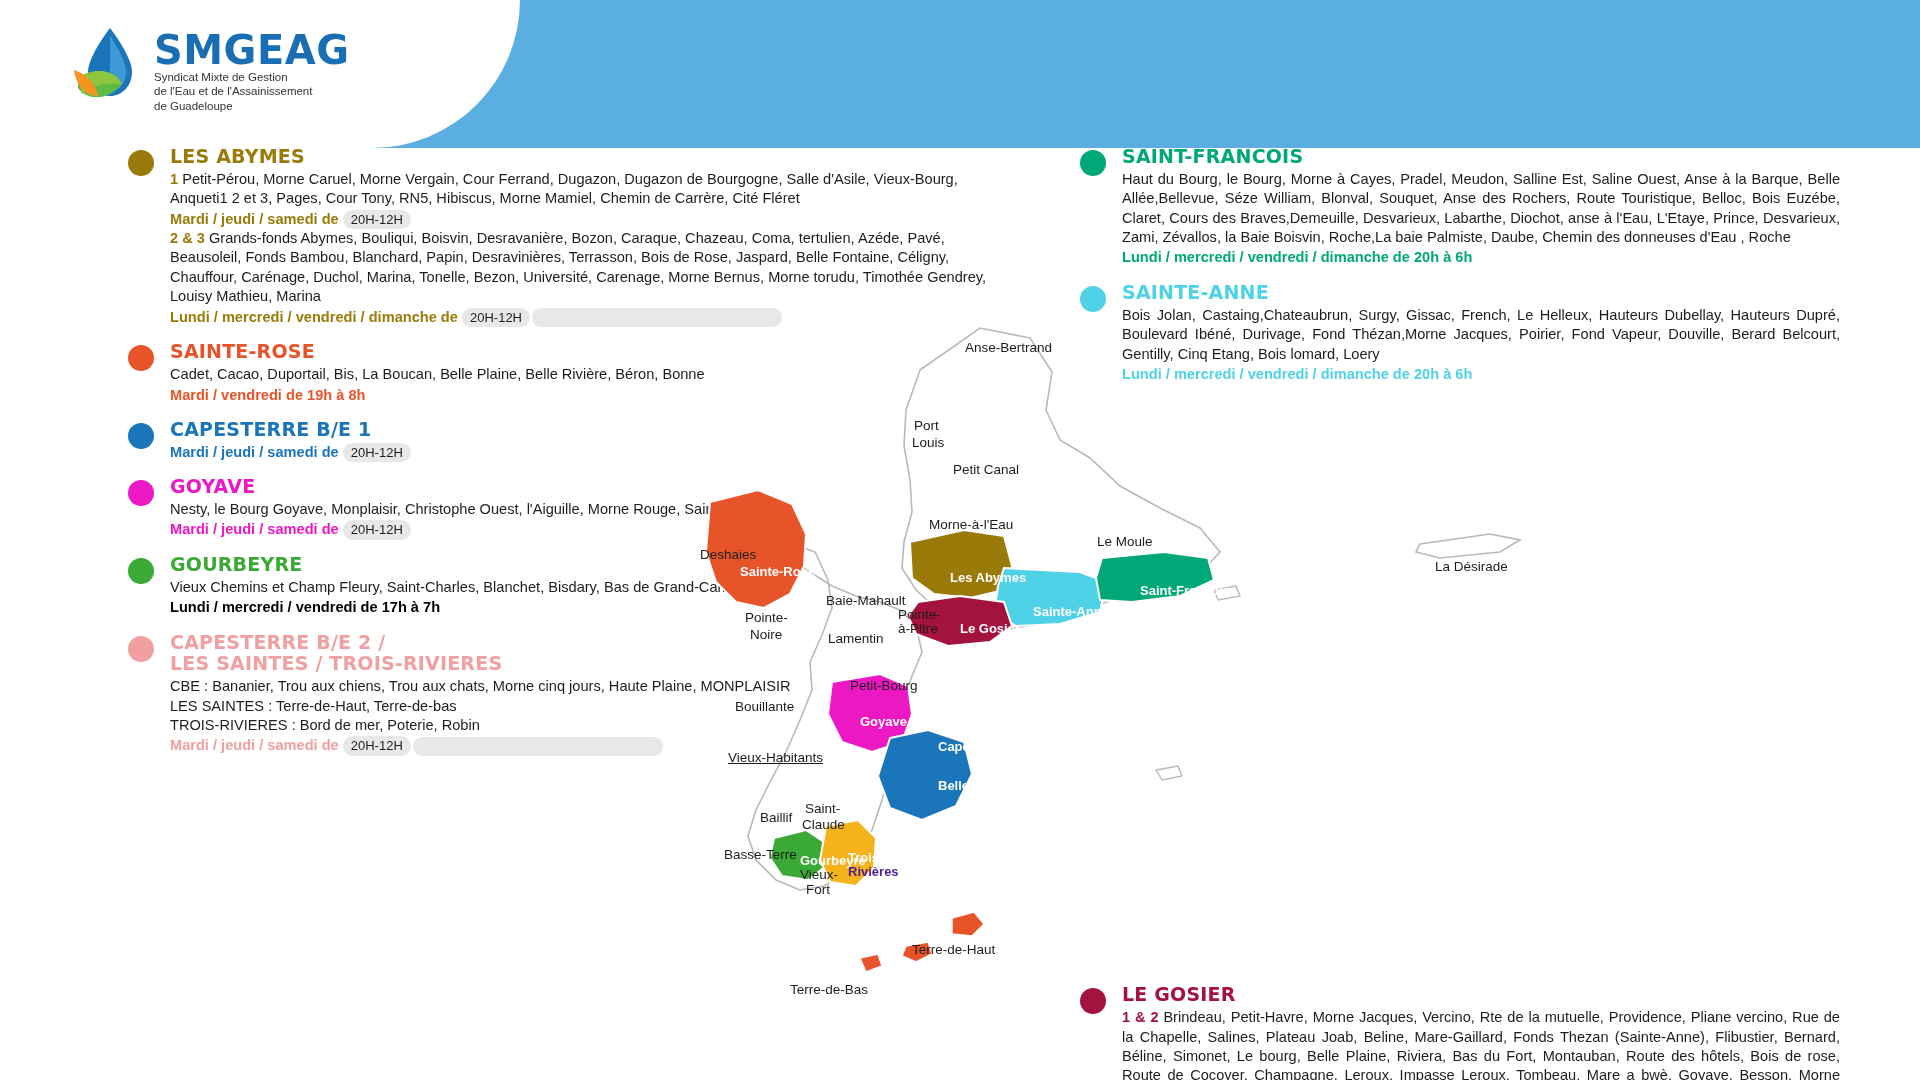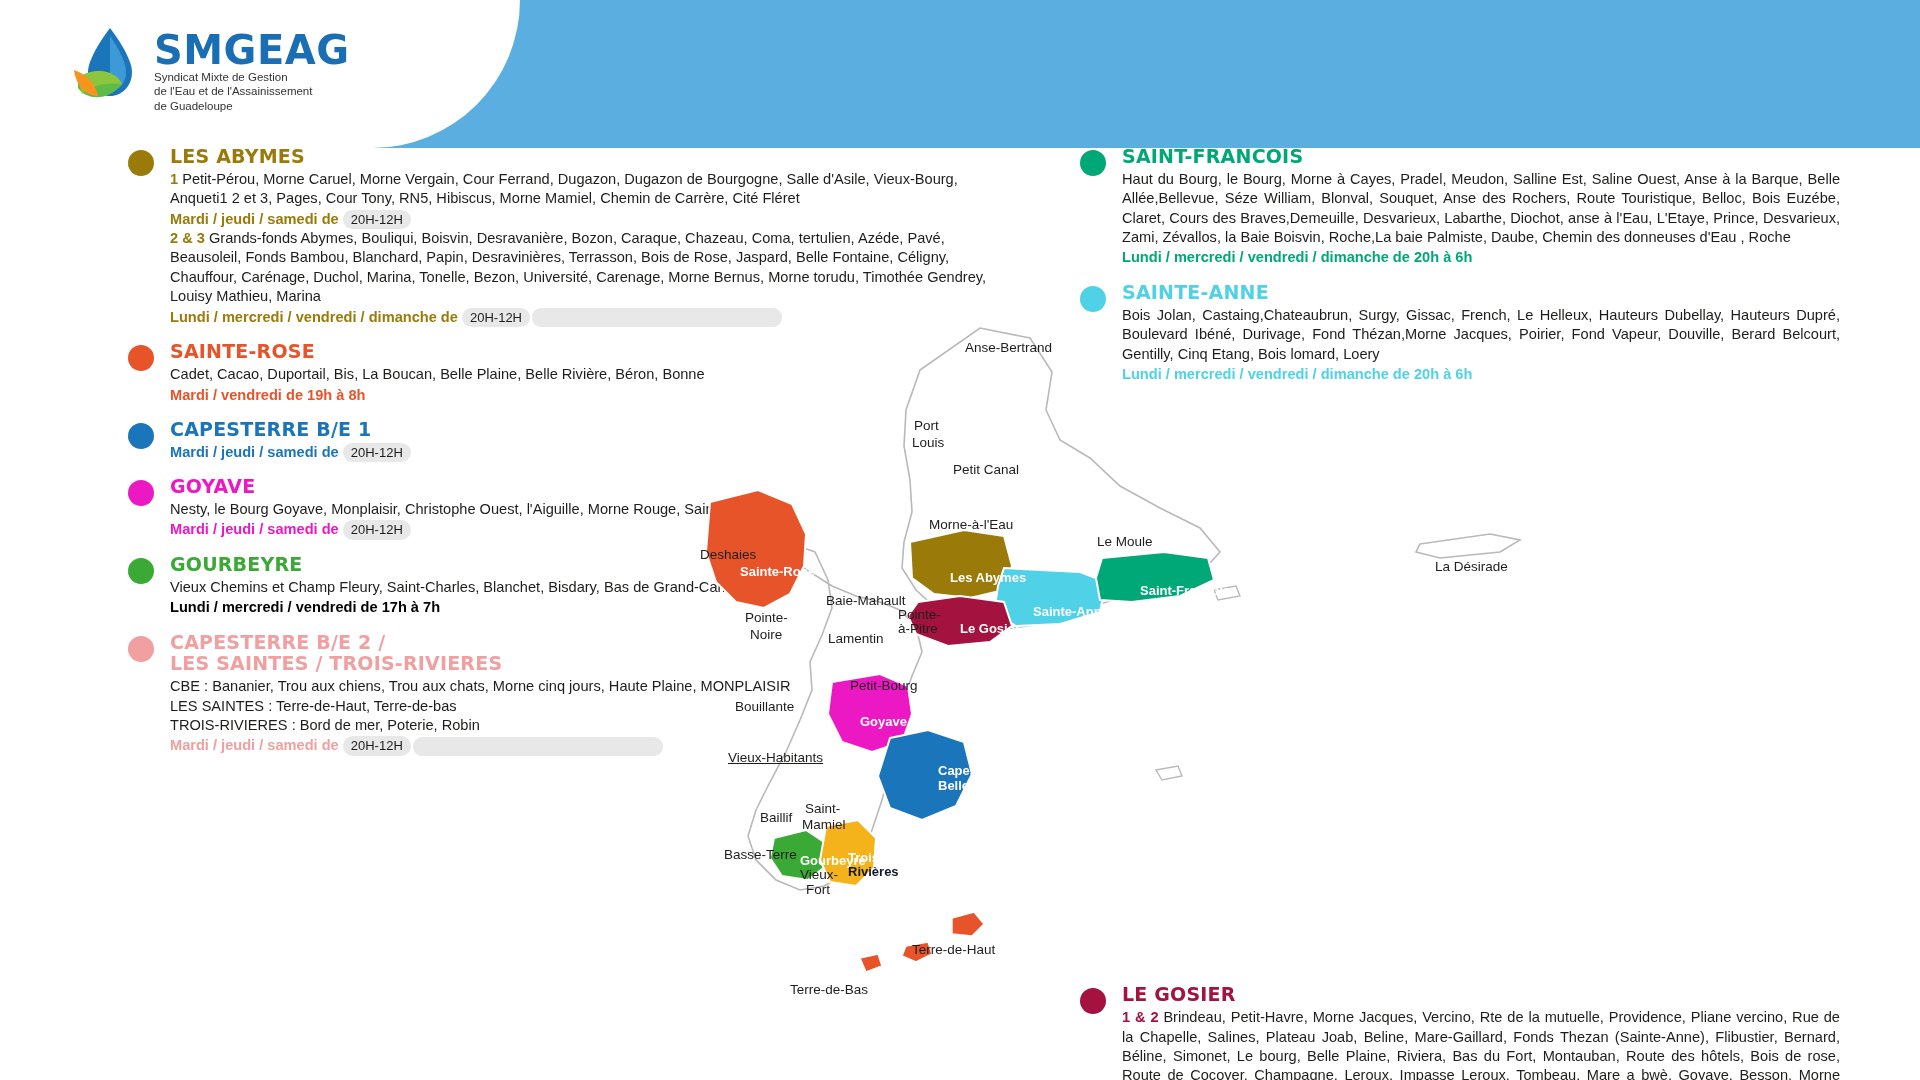--- a/index.html
+++ b/index.html
@@ -284,33 +284,33 @@
         <div class="map-label" style="left: 185px; top: 320px;">Pointe-</div>
         <div class="map-label" style="left: 190px; top: 337px;">Noire</div>
         <div class="map-label" style="left: 338px; top: 317px;">Pointe-</div>
         <div class="map-label" style="left: 338px; top: 331px;">à-Pitre</div>
         <div class="map-label" style="left: 248px; top: 341px; margin-left: 20px;">Lamentin</div>
         <div class="map-label" style="left: 290px; top: 388px;">Petit-Bourg</div>
         <div class="map-label" style="left: 175px; top: 409px;">Bouillante</div>
         <div class="map-label" style="left: 168px; top: 460px; text-decoration: underline;">Vieux-Habitants</div>
         <div class="map-label" style="left: 200px; top: 520px;">Baillif</div>
         <div class="map-label" style="left: 245px; top: 511px;">Saint-</div>
-        <div class="map-label" style="left: 242px; top: 527px;">Mamiel</div>
+        <div class="map-label" style="left: 242px; top: 527px;">Claude</div>
         <div class="map-label" style="left: 164px; top: 557px;">Basse-Terre</div>
         <div class="map-label" style="left: 240px; top: 577px;">Vieux-</div>
         <div class="map-label" style="left: 246px; top: 592px;">Fort</div>
         <div class="map-label" style="left: 352px; top: 652px;">Terre-de-Haut</div>
         <div class="map-label" style="left: 230px; top: 692px;">Terre-de-Bas</div>
         <div class="comm-label" style="left: 180px; top: 275px; color: rgb(255, 255, 255);">Sainte-Rose</div>
         <div class="comm-label" style="left: 390px; top: 281px; color: rgb(255, 255, 255);">Les Abymes</div>
         <div class="comm-label" style="left: 473px; top: 315px; color: rgb(255, 255, 255);">Sainte-Anne</div>
         <div class="comm-label" style="left: 580px; top: 294px; color: rgb(255, 255, 255);">Saint-François</div>
         <div class="comm-label" style="left: 400px; top: 332px; color: rgb(255, 255, 255);">Le Gosier</div>
         <div class="comm-label" style="left: 300px; top: 425px; color: rgb(255, 255, 255);">Goyave</div>
-        <div class="comm-label" style="left: 378px; top: 474px; color: rgb(255, 255, 255);">Capesterre</div>
+        <div class="comm-label" style="left: 378px; top: 450px; color: rgb(255, 255, 255);">Capesterre</div>
         <div class="comm-label" style="left: 378px; top: 489px; color: rgb(255, 255, 255);">Belle-Eau</div>
         <div class="comm-label" style="left: 240px; top: 564px; color: rgb(255, 255, 255);">Gourbeyre</div>
         <div class="comm-label" style="left: 288px; top: 561px; color: rgb(255, 255, 255);">Trois-</div>
-        <div class="comm-label" style="left: 288px; top: 575px; color: #0f172a;">Rivières</div>
+        <div class="comm-label" style="left: 288px; top: 575px; color: #4c1d95;">Rivières</div>
       </div>
   </div>
 
 </div>
 
 </body></html>

